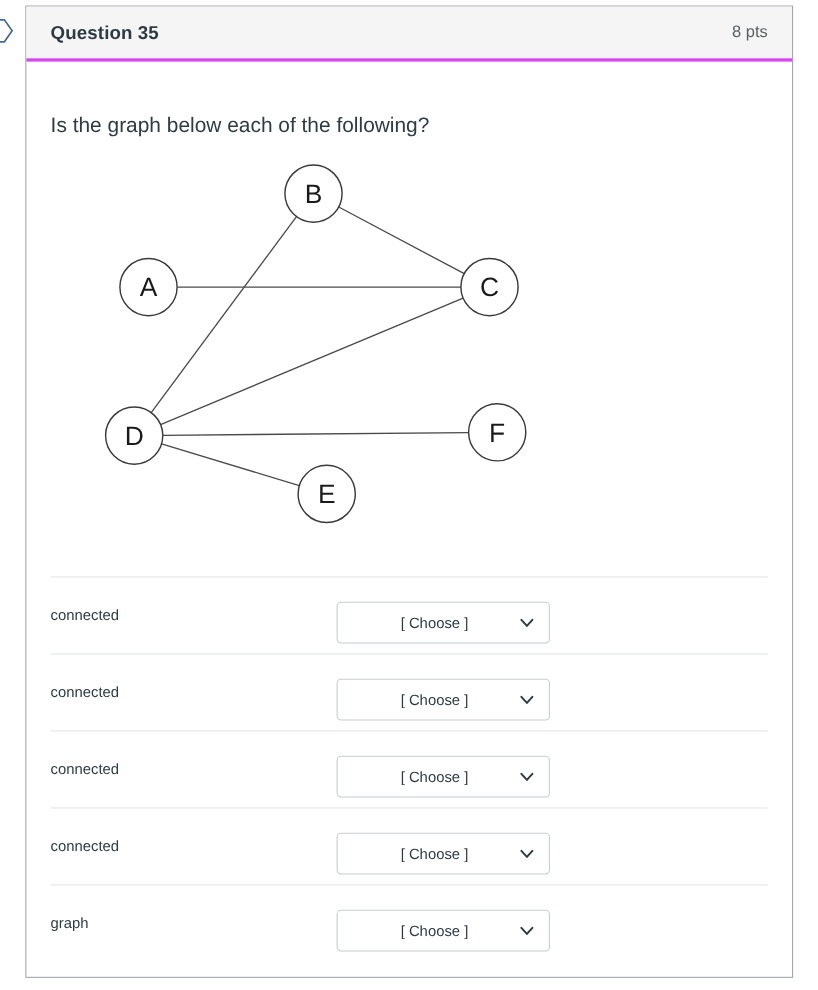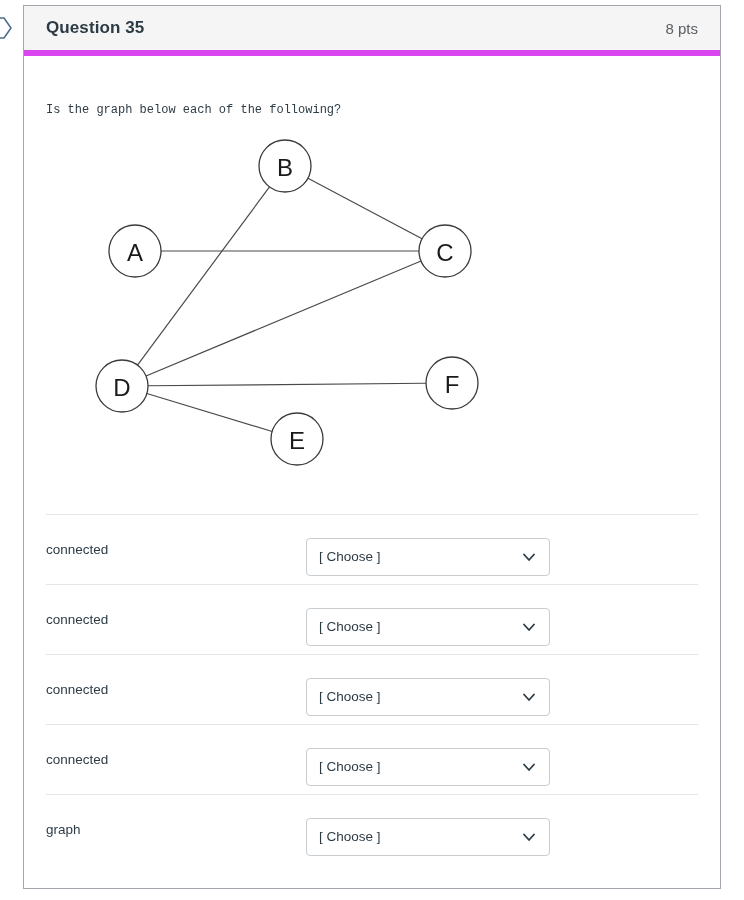--- a/index.html
+++ b/index.html
@@ -35,21 +35,21 @@
     width: 698px;
     height: 884px;
     border: 1px solid #a3a6ad;
     background: #ffffff;
     box-sizing: border-box;
   }
 
   .question-header {
     height: 50px;
     background: #f5f5f5;
-    border-bottom: 6px solid #d946ef;
+    border-bottom: 3px solid #d946ef;
     display: flex;
     align-items: center;
     justify-content: space-between;
     padding: 0 22px 0 22px;
     box-sizing: border-box;
     gap: 21px;
   }
   .question-title {
     font-size: 17px;
     font-weight: bold;
@@ -60,25 +60,24 @@
     font-size: 15px;
     color: #5b6063;
   }
 
   .question-body {
     padding: 0;
     position: relative;
   }
 
   .question-prompt {
-    font-size: 12px;
+    font-size: 19px;
     color: #2d3b45;
     padding: 46px 0 0 22px;
     line-height: 1.35;
-    font-family: Liberation Mono, monospace;
   }
 
   
   .graph-area {
     position: relative;
     width: 658px;
     height: 388px;
     margin: 8px 0 0 22px;
   }
   .graph-svg {
@@ -115,31 +114,32 @@
     box-sizing: border-box;
   }
   .match-label {
     font-size: 13.5px;
     color: #2d3b45;
     width: 260px;
     flex: 0 0 260px;
   }
   .match-select {
     position: relative;
-    width: 244px;
+    width: 194px;
     height: 38px;
     border: 1px solid #c7cdd1;
     border-radius: 4px;
     background: #ffffff;
     display: flex;
     align-items: center;
     padding: 0 12px;
     box-sizing: border-box;
     cursor: pointer;
     margin-top: 14px;
+    text-align: center;
   }
   .match-select-value {
     font-size: 13.5px;
     color: #2d3b45;
     flex: 1;
   }
   .chevron {
     width: 16px;
     height: 16px;
     flex: 0 0 16px;

